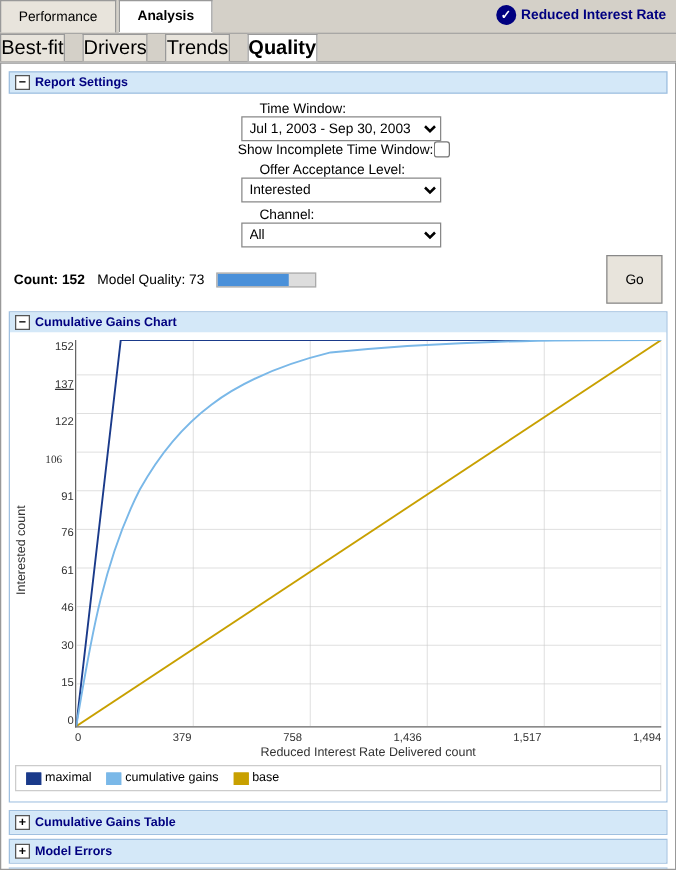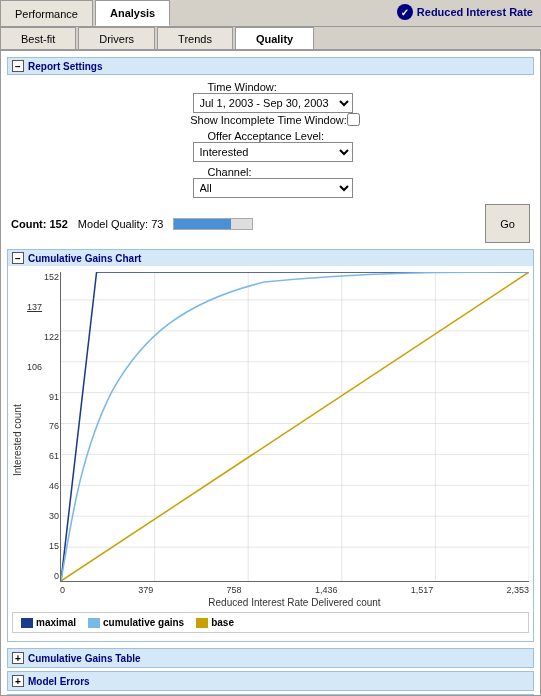--- a/index.html
+++ b/index.html
@@ -63,27 +63,27 @@
 
     
     .second-tabs {
       display: flex;
       background: #d4d0c8;
       border-top: 1px solid #999;
       border-bottom: 1px solid #999;
       height: 24px;
     }
     .second-tab {
-      padding: 3px 20px;
+      padding: 3px 0;
       background: #e8e4dc;
       border: 1px solid #999;
       border-bottom: none;
       cursor: pointer;
-      font-size: 11px;
-      margin-right: 2px;
+      font-size: 16px;
+      margin-right: 14px;
       display: flex;
       align-items: center;
     }
     .second-tab.active {
       background: #fff;
       font-weight: bold;
     }
 
     
     .main-content {
@@ -226,21 +226,20 @@
     }
 
     
     .chart-legend {
       display: flex;
       align-items: center;
       gap: 12px;
       padding: 4px 8px;
       border: 1px solid #ccc;
       margin: 4px 0;
-      font-weight: bold;
     }
     .legend-item {
       display: flex;
       align-items: center;
       gap: 3px;
       font-size: 10px;
     }
     .legend-box {
       width: 12px;
       height: 10px;
@@ -330,23 +329,23 @@
       <span class="section-title">Cumulative Gains Chart</span>
     </div>
     <div class="chart-container">
       <div class="chart-area">
         <div class="y-axis-label">Interested count</div>
         <div style="margin-left: 32px; flex:1; display:flex; flex-direction:column;">
           <div style="position:relative; height:310px; border-left:1px solid #666; border-bottom:1px solid #666;">
             
             <div style="position:absolute; left:-34px; top:0; height:100%; display:flex; flex-direction:column; justify-content:space-between; pointer-events:none;">
               <span style="font-size:9px;color:#333;text-align:right;width:32px;display:block;">152</span>
-              <span style="font-size:9px;color:#333;width:32px;display:block;text-decoration:underline;">137</span>
+              <span style="font-size:9px;color:#333;text-align:right;width:32px;display:block;text-decoration:underline;">137</span>
               <span style="font-size:9px;color:#333;text-align:right;width:32px;display:block;">122</span>
-              <span style="font-size:9px;color:#333;text-align:left;width:32px;display:block;">106</span>
+              <span style="font-size:9px;color:#333;text-align:center;width:32px;display:block;font-family:Liberation Serif, serif;">106</span>
               <span style="font-size:9px;color:#333;text-align:right;width:32px;display:block;">91</span>
               <span style="font-size:9px;color:#333;text-align:right;width:32px;display:block;">76</span>
               <span style="font-size:9px;color:#333;text-align:right;width:32px;display:block;">61</span>
               <span style="font-size:9px;color:#333;text-align:right;width:32px;display:block;">46</span>
               <span style="font-size:9px;color:#333;text-align:right;width:32px;display:block;">30</span>
               <span style="font-size:9px;color:#333;text-align:right;width:32px;display:block;">15</span>
               <span style="font-size:9px;color:#333;text-align:right;width:32px;display:block;">0</span>
             </div>
             
             <svg width="100%" height="100%" viewBox="0 0 460 310" preserveAspectRatio="none">
@@ -374,21 +373,21 @@
               <path d="M0,310 C10,250 20,180 50,120 C80,65 120,30 200,10 C300,0 380,0 460,0" fill="none" stroke="#7ab8e8" stroke-width="1.5"></path>
             </svg>
           </div>
 
           <div style="display:flex; justify-content:space-between; margin-top:3px; padding-left:0px;">
             <span style="font-size:9px;color:#333;">0</span>
             <span style="font-size:9px;color:#333;">379</span>
             <span style="font-size:9px;color:#333;">758</span>
             <span style="font-size:9px;color:#333;">1,436</span>
             <span style="font-size:9px;color:#333;">1,517</span>
-            <span style="font-size:9px;color:#333;">2,353</span>
+            <span style="font-size:9px;color:#333;">1,494</span>
           </div>
           <div style="text-align:center; font-size:10px; color:#333; margin-top:2px;">Reduced Interest Rate Delivered count</div>
         </div>
       </div>
 
       <div class="chart-legend">
         <div class="legend-item">
           <div class="legend-box" style="background:#1a3a8a;border-color:#1a3a8a;"></div>
           <span>maximal</span>
         </div>

